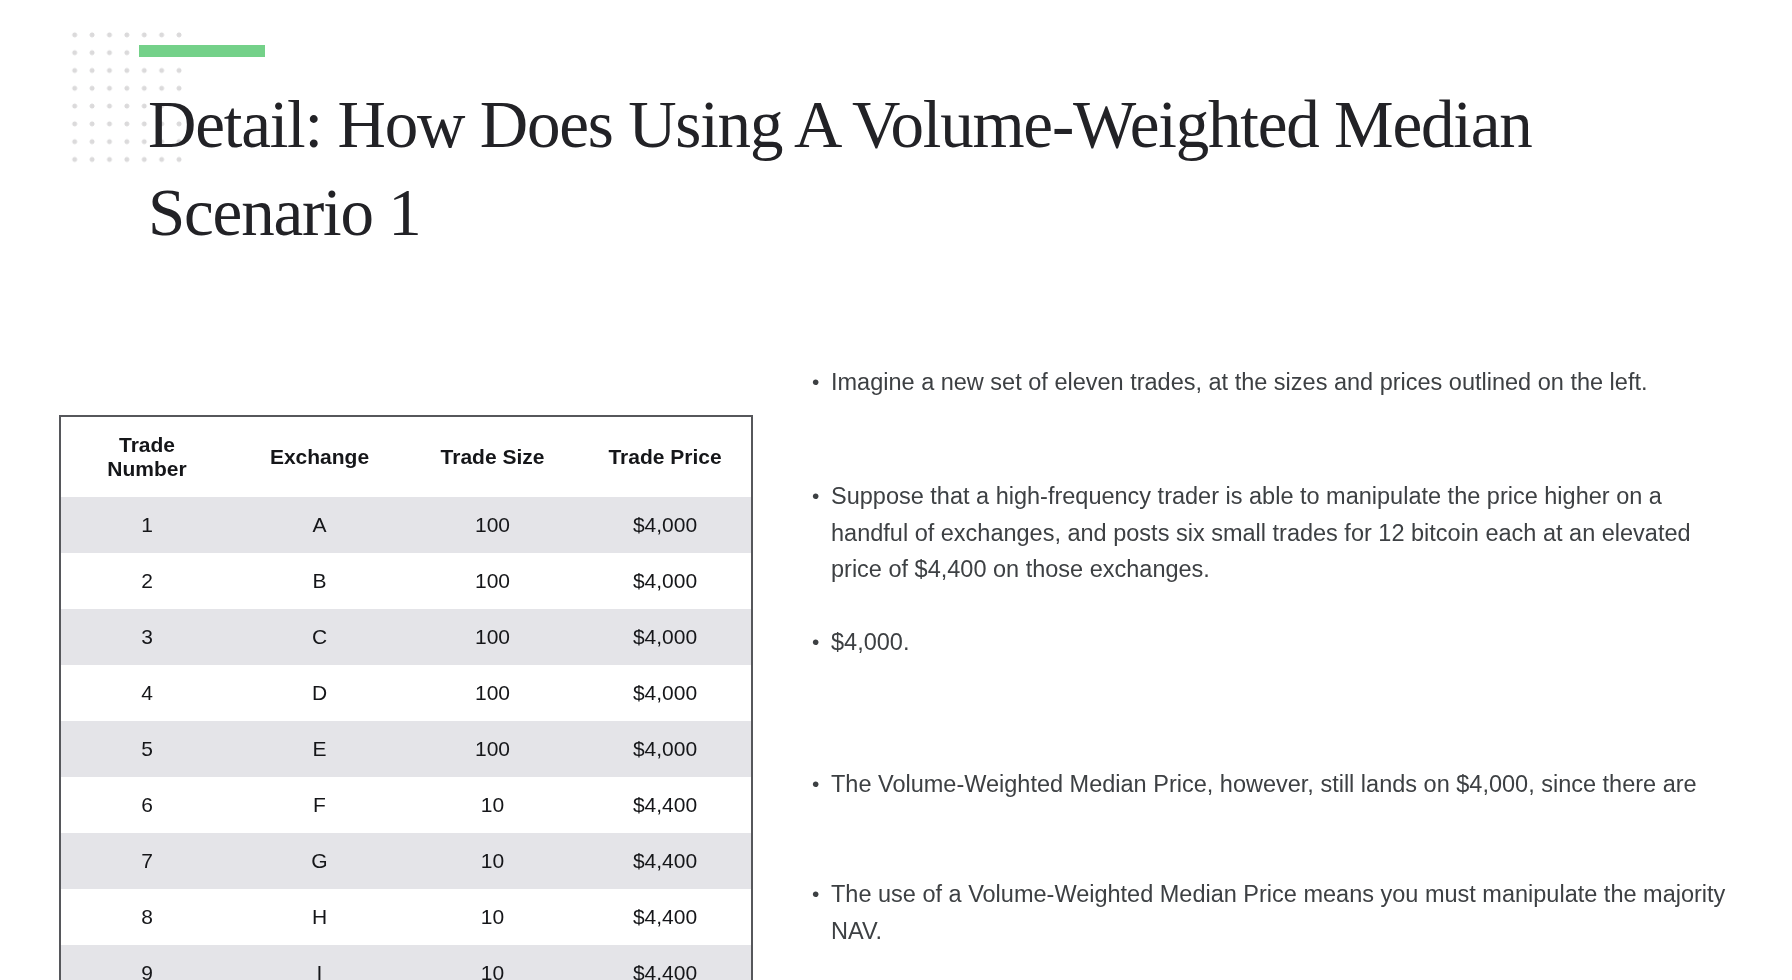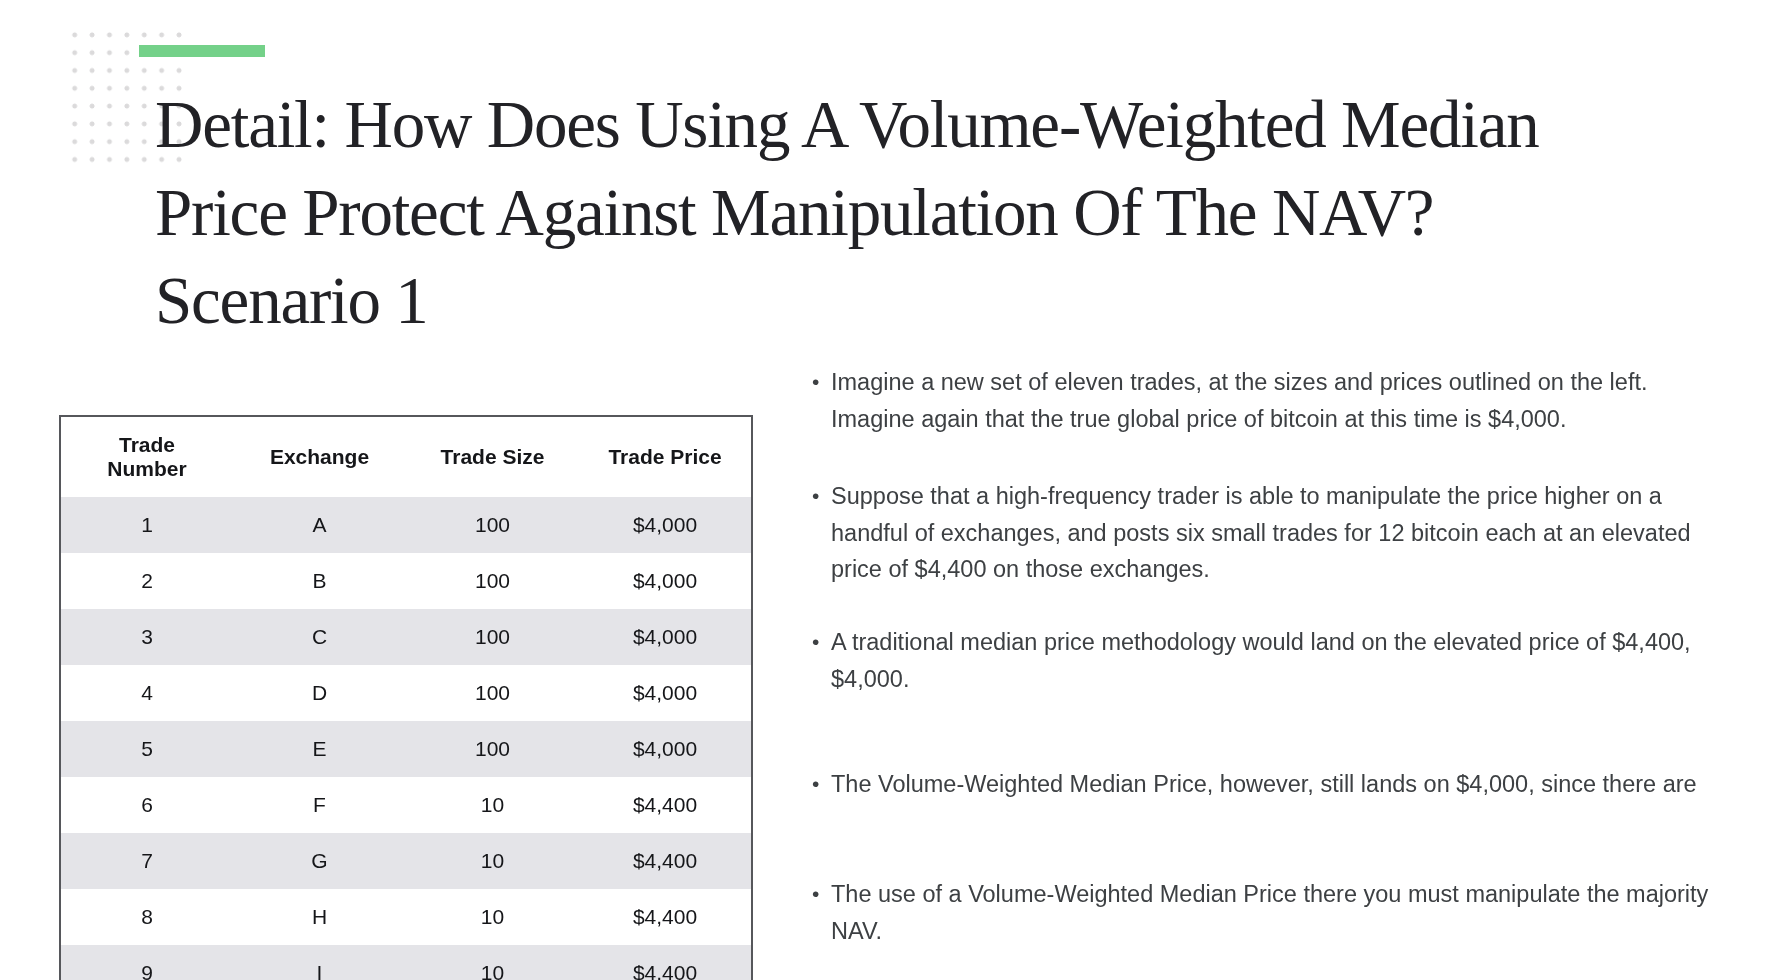--- a/index.html
+++ b/index.html
@@ -21,21 +21,21 @@
 
   
   .accent-bar {
     position:absolute; left:139px; top:45px;
     width:126px; height:12px;
     background:#74d189;
   }
 
   
   .slide-title {
-    position:absolute; left:155px; top:80px;
+    position:absolute; left:148px; top:80px;
     width:1420px;
     font-family:"Liberation Serif", serif;
     font-size:67px; line-height:88px;
     letter-spacing:-1.2px;
     color:#222226;
     font-weight:400;
   }
   .slide-title .title-line { white-space:nowrap; }
 
   
@@ -71,21 +71,20 @@
   .bullet-lines .bullet-line { white-space:pre; }
 </style>
 </head>
 <body>
 
 <div class="dot-grid"></div>
 <div class="accent-bar" style="background: rgb(116, 209, 137);"></div>
 
 <div class="slide-title">
     <div class="title-line">Detail: How Does Using A Volume-Weighted Median</div>
-    <div class="title-line">Price Protect Against Manipulation Of The NAV?</div>
     <div class="title-line">Scenario 1</div>
   </div>
 
 <table class="trades">
   <thead>
       <tr>
         <th>Trade Number</th>
         <th>Exchange</th>
         <th>Trade Size</th>
         <th>Trade Price</th>
@@ -159,44 +158,42 @@
         <td>$4,400</td>
       </tr>
     </tbody>
 </table>
 
 <div id="bullet-list">
     <div class="bullet-item" style="top: 364px;">
       <span class="bullet-marker">•</span>
       <div class="bullet-lines">
         <div class="bullet-line">Imagine a new set of eleven trades, at the sizes and prices outlined on the left.</div>
-        <div class="bullet-line">Imagine again that the true global price of bitcoin at this time is $4,000.</div>
       </div>
     </div>
     <div class="bullet-item" style="top: 478px;">
       <span class="bullet-marker">•</span>
       <div class="bullet-lines">
         <div class="bullet-line">Suppose that a high-frequency trader is able to manipulate the price higher on a</div>
         <div class="bullet-line">handful of exchanges, and posts six small trades for 12 bitcoin each at an elevated</div>
         <div class="bullet-line">price of $4,400 on those exchanges.</div>
       </div>
     </div>
     <div class="bullet-item" style="top: 624px;">
       <span class="bullet-marker">•</span>
       <div class="bullet-lines">
-        <div class="bullet-line">A traditional median price methodology would land on the elevated price of $4,400,</div>
         <div class="bullet-line">$4,000.</div>
       </div>
     </div>
     <div class="bullet-item" style="top: 766px;">
       <span class="bullet-marker">•</span>
       <div class="bullet-lines">
         <div class="bullet-line">The Volume-Weighted Median Price, however, still lands on $4,000, since there are</div>
       </div>
     </div>
     <div class="bullet-item" style="top: 876px;">
       <span class="bullet-marker">•</span>
       <div class="bullet-lines">
-        <div class="bullet-line">The use of a Volume-Weighted Median Price there you must manipulate the majority</div>
+        <div class="bullet-line">The use of a Volume-Weighted Median Price means you must manipulate the majority</div>
         <div class="bullet-line">NAV.</div>
       </div>
     </div>
   </div>
 
 </body></html>

